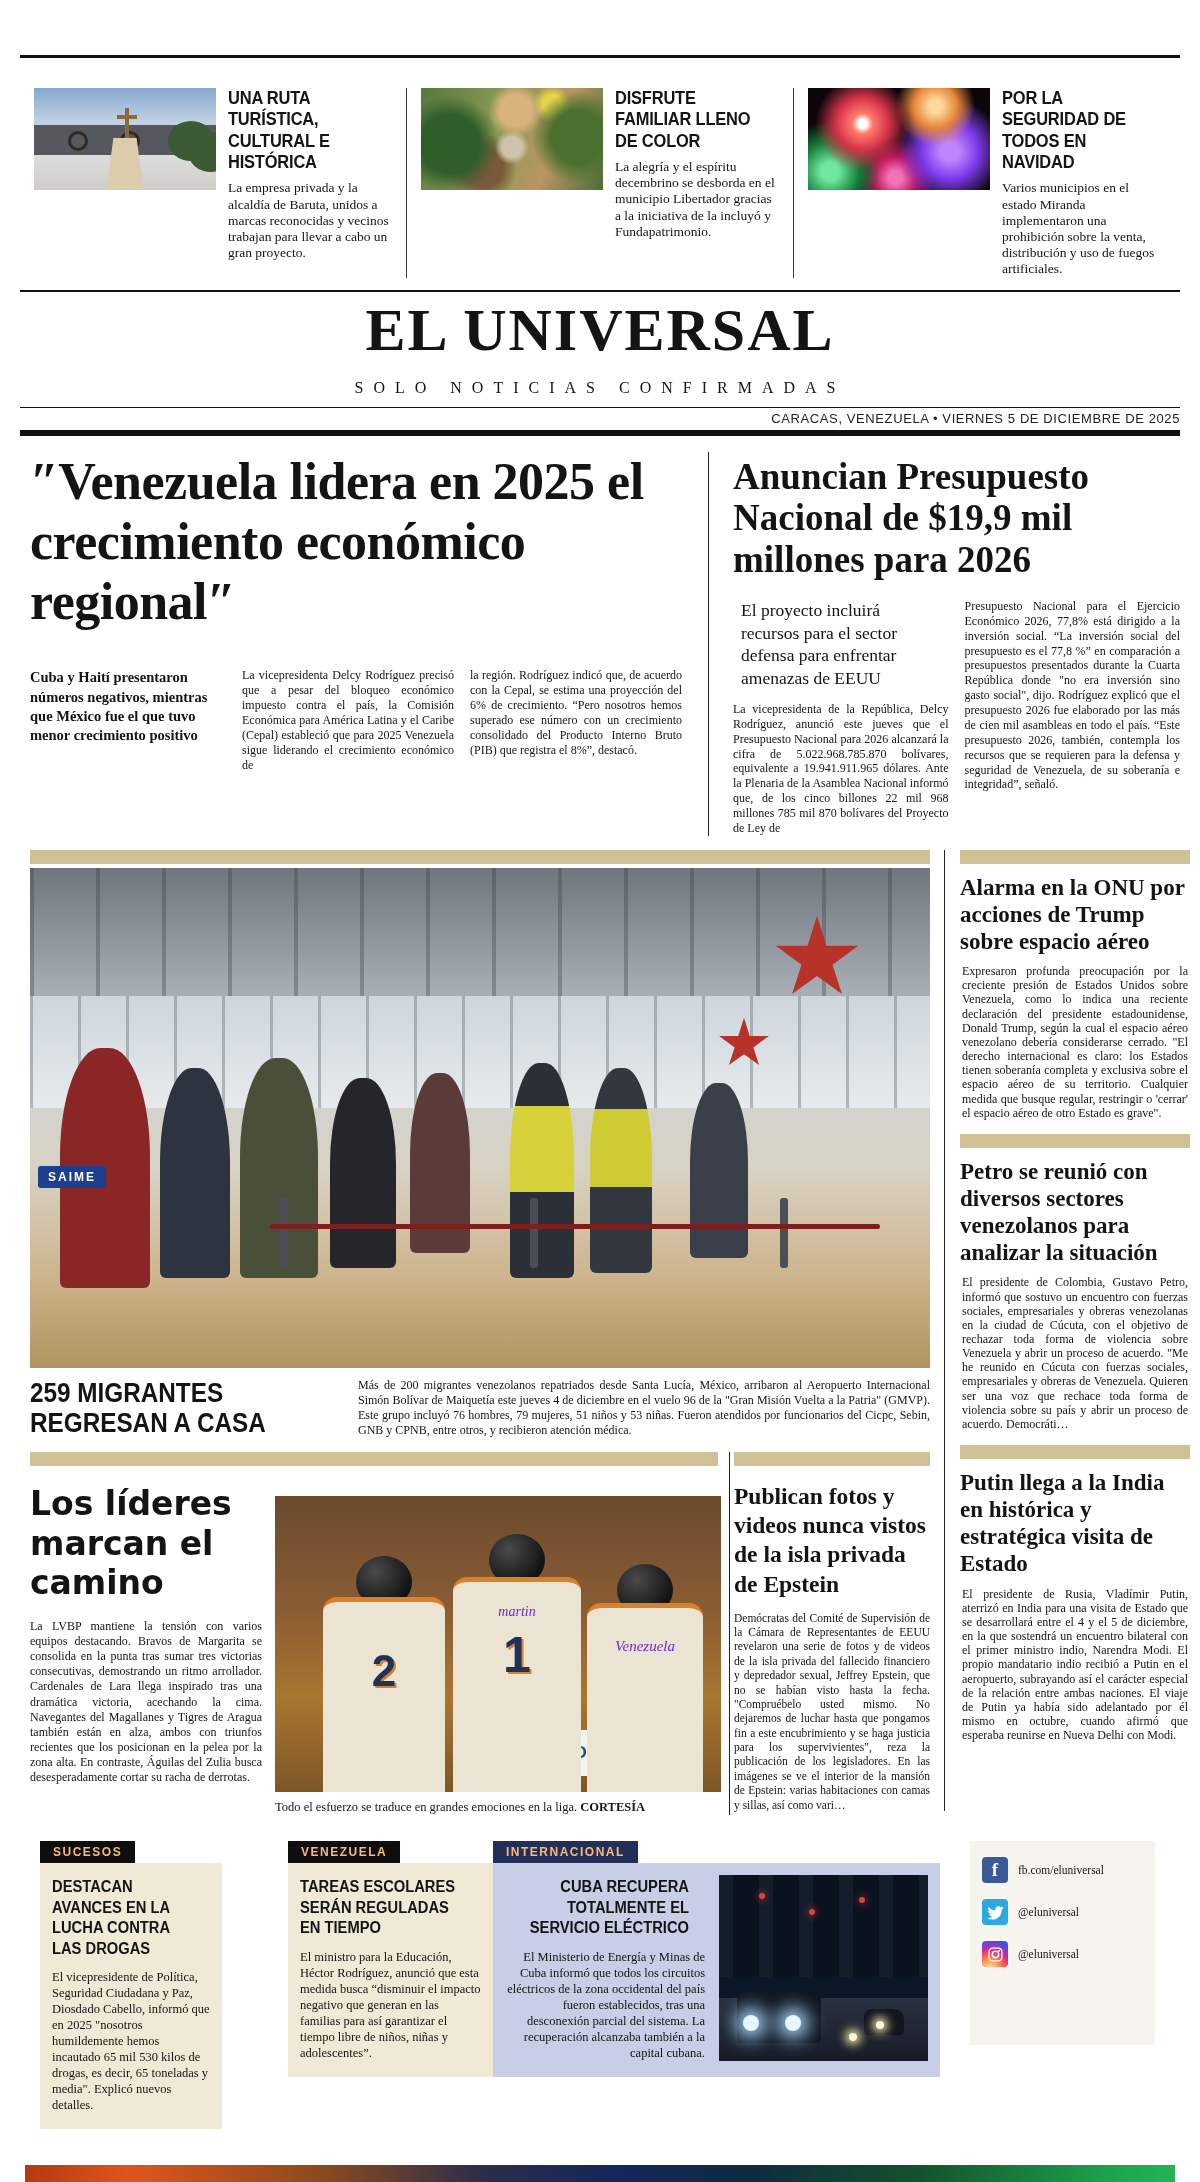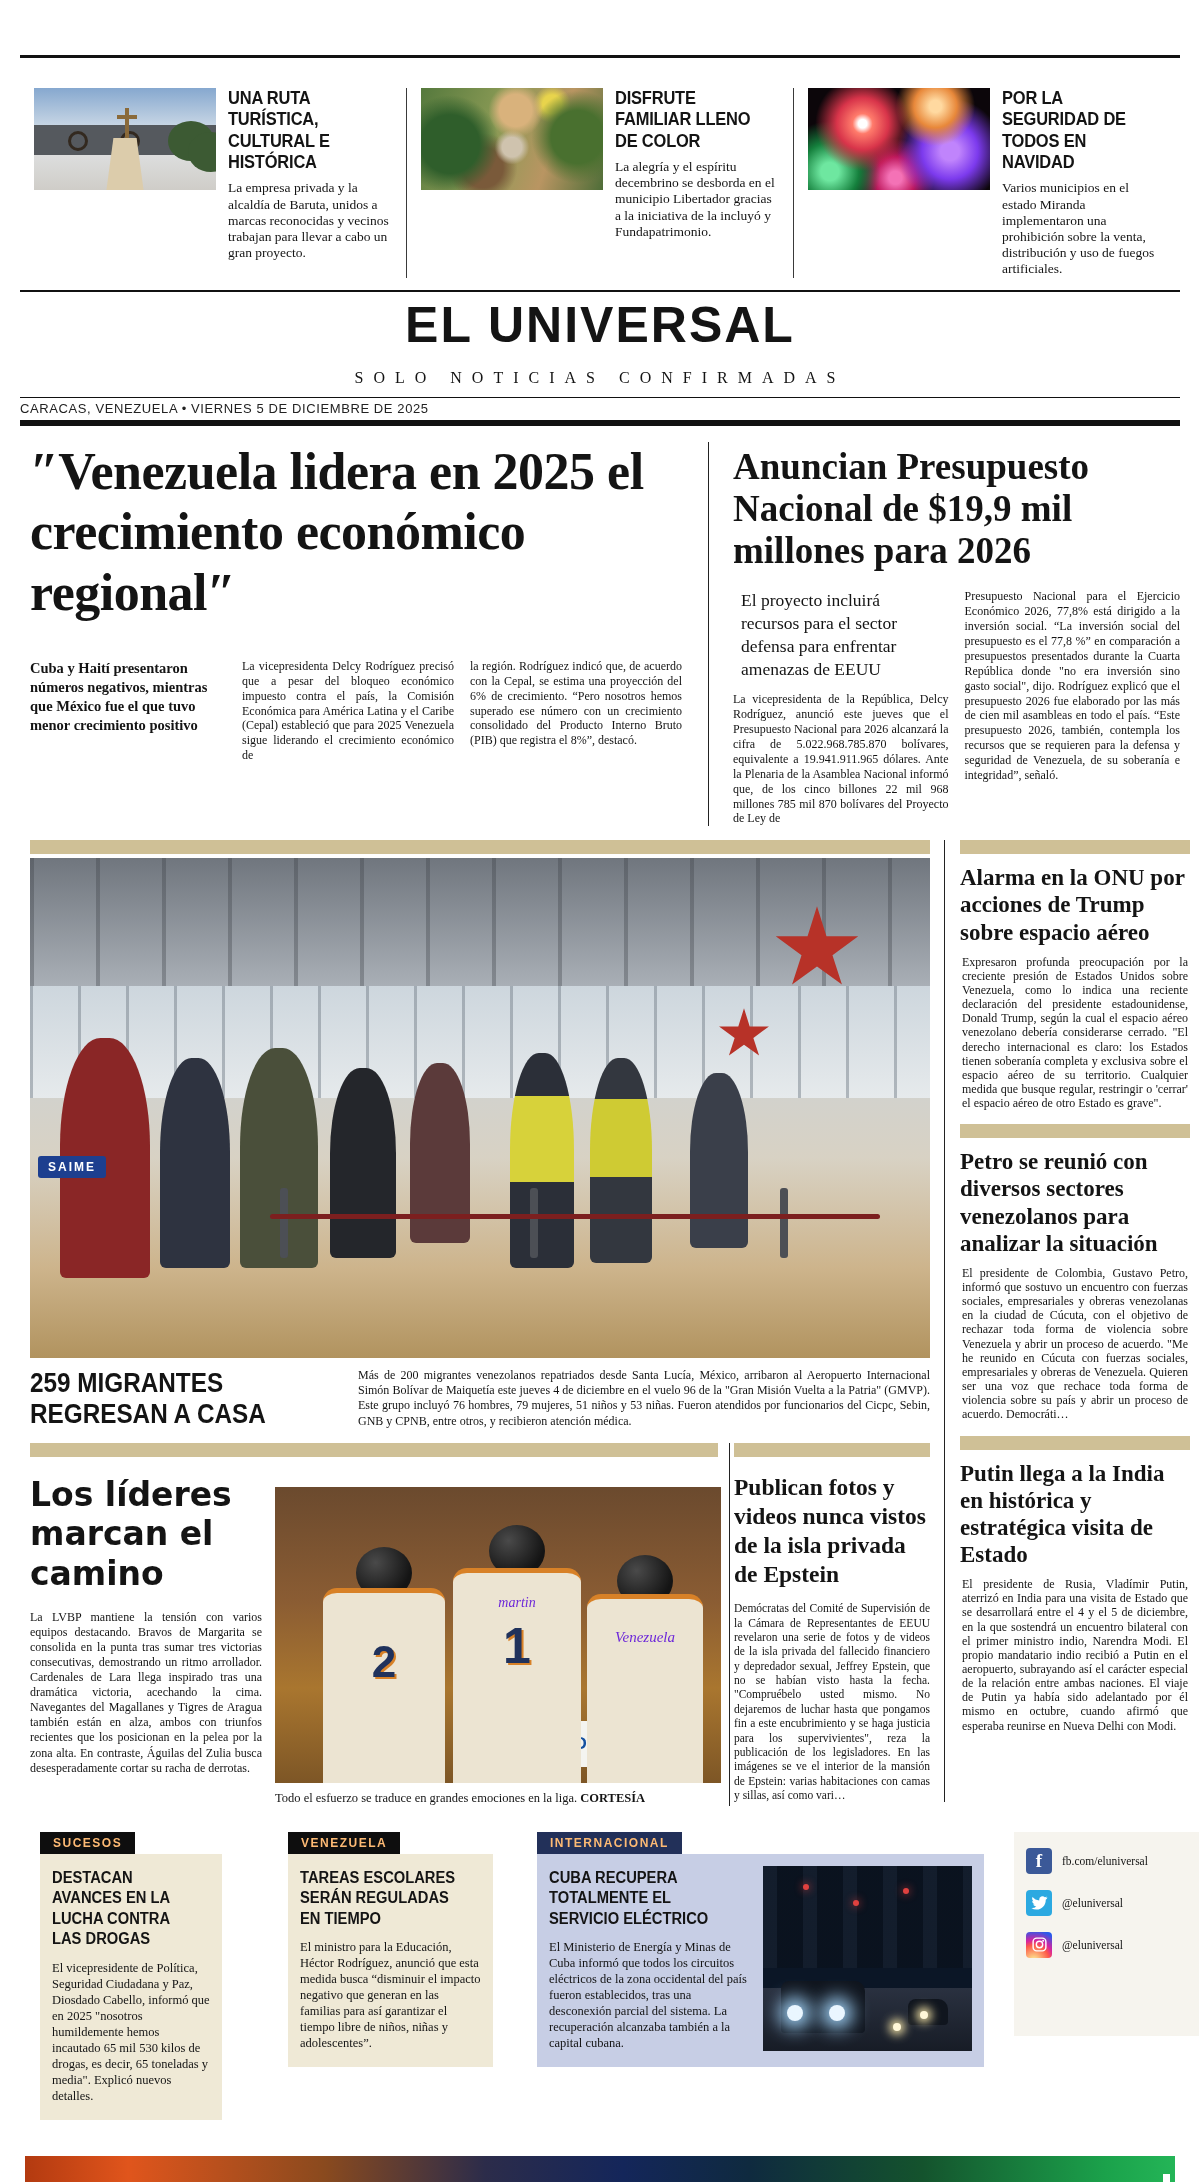--- a/index.html
+++ b/index.html
@@ -33,25 +33,25 @@
      linear-gradient(110deg,#55793d,#8a9a55 40%,#b99562 70%,#4e6d38);}
   .art-fireworks{background:
      radial-gradient(circle at 30% 35%,#ffffff 0 3%,#ff7b6b 7%,#d8344a 18%,transparent 33%),
      radial-gradient(circle at 70% 18%,#ffd9a0 0 4%,#e8883a 14%,transparent 26%),
      radial-gradient(circle at 78% 62%,#c084fc 0 6%,#7c3aed 18%,transparent 34%),
      radial-gradient(circle at 12% 82%,#6ee7a0 0 5%,#15803d 16%,transparent 28%),
      radial-gradient(circle at 48% 88%,#f472b6 0 5%,#be185d 16%,transparent 30%),
      #0c060a;}
   
   .masthead{text-align:center;}
-  .mast-title{font-family:Liberation Sans, sans-serif;font-weight:700;font-size:50px;line-height:.95;
+  .mast-title{font-family:Liberation Serif, serif;font-weight:700;font-size:60px;line-height:.95;
               letter-spacing:2px;margin:10px 0 0;}
   .mast-tag{font-size:16px;letter-spacing:10px;margin-top:20px;}
   .date-wrap{margin:10px 20px 0;border-top:1px solid #111;border-bottom:6px solid #111;
-             padding:3px 0 4px;text-align:left;font-family:"Liberation Sans",sans-serif;
+             padding:3px 0 4px;text-align:right;font-family:"Liberation Sans",sans-serif;
              font-size:13px;letter-spacing:.6px;color:#222;}
   
   .lead{display:grid;grid-template-columns:658px 1fr;margin:16px 20px 0 30px;}
   .lead-right{border-left:1px solid #222;margin-left:20px;padding-left:24px;}
   .lead-h{font-weight:700;font-size:52px;line-height:1.16;letter-spacing:-.5px;margin:0;}
   .lead-cols{display:grid;grid-template-columns:196px 212px 212px;gap:16px;margin-top:36px;}
   .deck{font-size:14.5px;line-height:1.32;font-weight:bold;}
   .bodytxt{font-size:12px;line-height:1.24;text-align:justify;}
   .budget-h{font-weight:700;font-size:37px;line-height:1.13;margin:4px 0 0;}
   .budget-cols{display:grid;grid-template-columns:1fr 1fr;gap:16px;margin-top:18px;}
@@ -316,21 +316,21 @@
         <p>El vicepresidente de Política, Seguridad Ciudadana y Paz, Diosdado Cabello, informó que en 2025 "nosotros humildemente hemos incautado 65 mil 530 kilos de drogas, es decir, 65 toneladas y media". Explicó nuevos detalles.</p>
       </div>
     </div>
     <div class="nbox" style="width:205px;margin-left:66px;">
       <div class="kicker">VENEZUELA</div>
       <div class="card">
         <h5>TAREAS ESCOLARES SERÁN REGULADAS EN TIEMPO</h5>
         <p>El ministro para la Educación, Héctor Rodríguez, anunció que esta medida busca “disminuir el impacto negativo que generan en las familias para así garantizar el tiempo libre de niños, niñas y adolescentes”.</p>
       </div>
     </div>
-    <div class="nbox" style="width:447px;margin-left:44px;">
+    <div class="nbox" style="width:447px;text-align:right;">
       <div class="kicker navy">INTERNACIONAL</div>
       <div class="card lav">
         <div style="width:200px;flex:none;">
           <h5>CUBA RECUPERA TOTALMENTE EL SERVICIO ELÉCTRICO</h5>
           <p>El Ministerio de Energía y Minas de Cuba informó que todos los circuitos eléctricos de la zona occidental del país fueron establecidos, tras una desconexión parcial del sistema. La recuperación alcanzaba también a la capital cubana.</p>
         </div>
         <div class="cuba-art">
           <div class="plant"></div>
           <div class="dot" style="left:40px;top:18px;"></div>
           <div class="dot" style="left:90px;top:34px;"></div>

